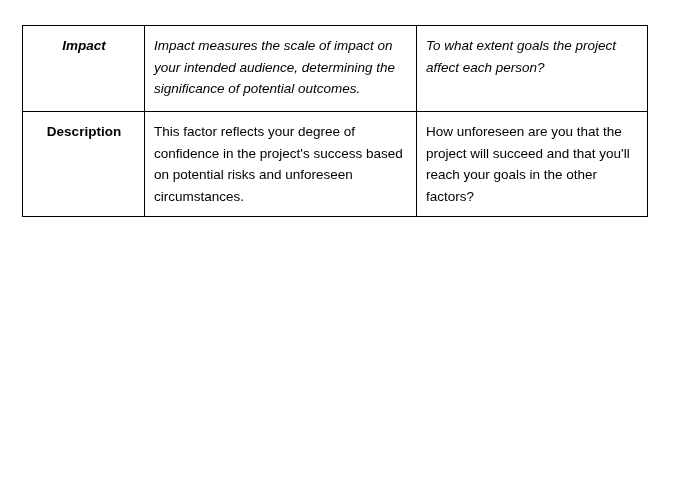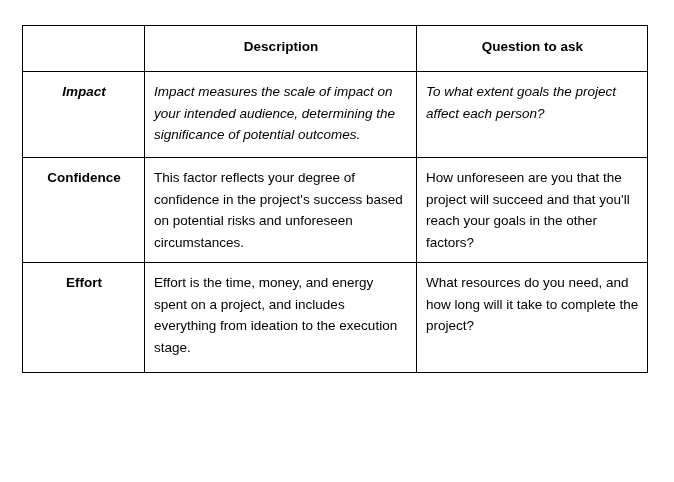--- a/index.html
+++ b/index.html
@@ -61,35 +61,25 @@
 <body>
 
 <div class="page">
   <table class="rice">
     <colgroup>
       <col class="c-factor">
       <col class="c-desc">
       <col class="c-question">
     </colgroup>
     <tbody>
-      <tr class="r-header">
-        <th></th>
-        <th>Description</th>
-        <th>Question to ask</th>
-      </tr>
       <tr class="r-impact">
         <td class="factor">Impact</td>
         <td class="body-text">Impact measures the scale of impact on your intended audience, determining the significance of potential outcomes.</td>
         <td class="body-text">To what extent goals the project affect each person?</td>
       </tr>
       <tr class="r-confidence">
-        <td class="factor">Confidence</td>
+        <td class="factor">Description</td>
         <td class="body-text">This factor reflects your degree of confidence in the project's success based on potential risks and unforeseen circumstances.</td>
         <td class="body-text">How unforeseen are you that the project will succeed and that you'll reach your goals in the other factors?</td>
-      </tr>
-      <tr class="r-effort">
-        <td class="factor">Effort</td>
-        <td class="body-text">Effort is the time, money, and energy spent on a project, and includes everything from ideation to the execution stage.</td>
-        <td class="body-text">What resources do you need, and how long will it take to complete the project?</td>
       </tr>
     </tbody>
   </table>
 </div>
 
 </body></html>

